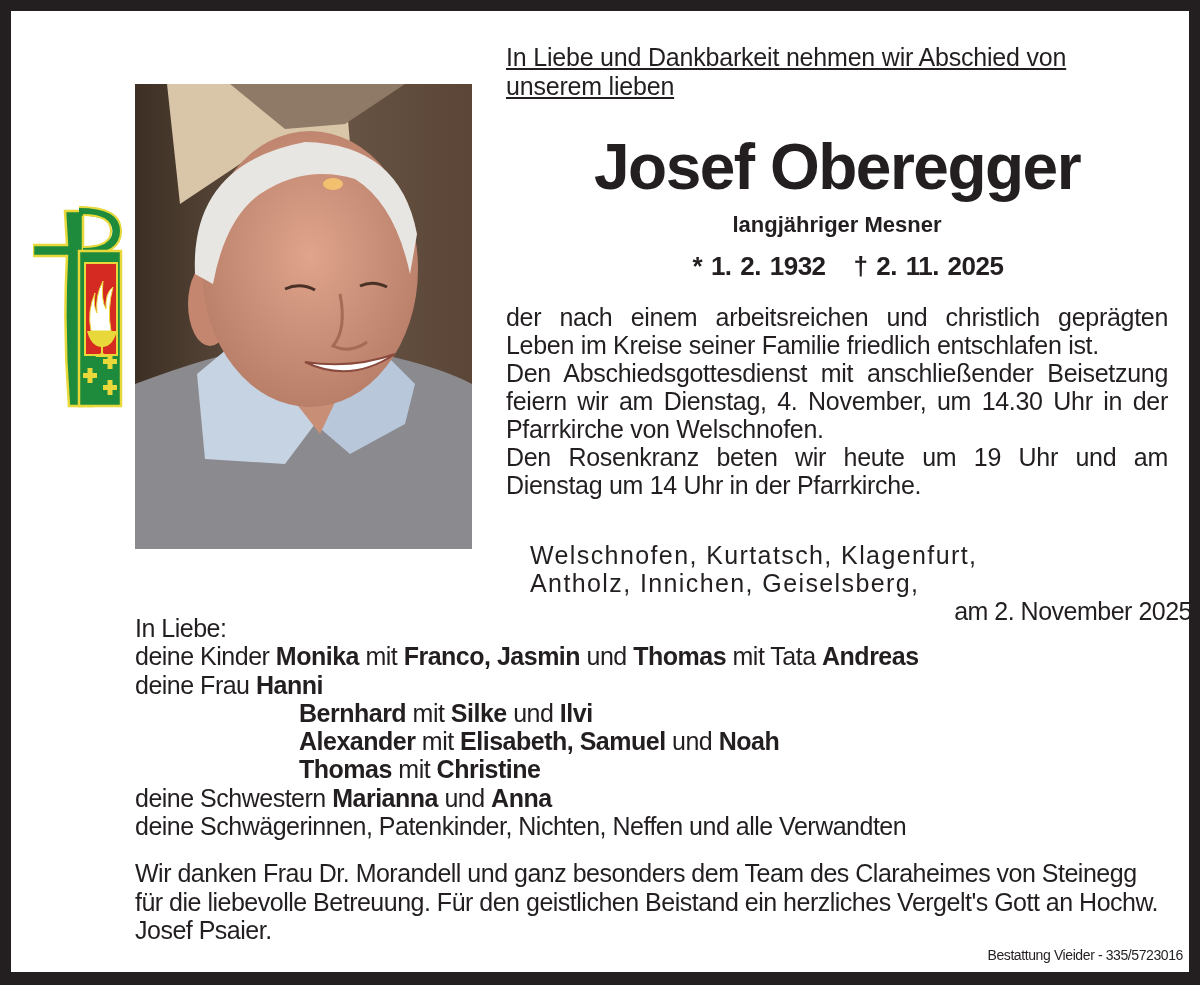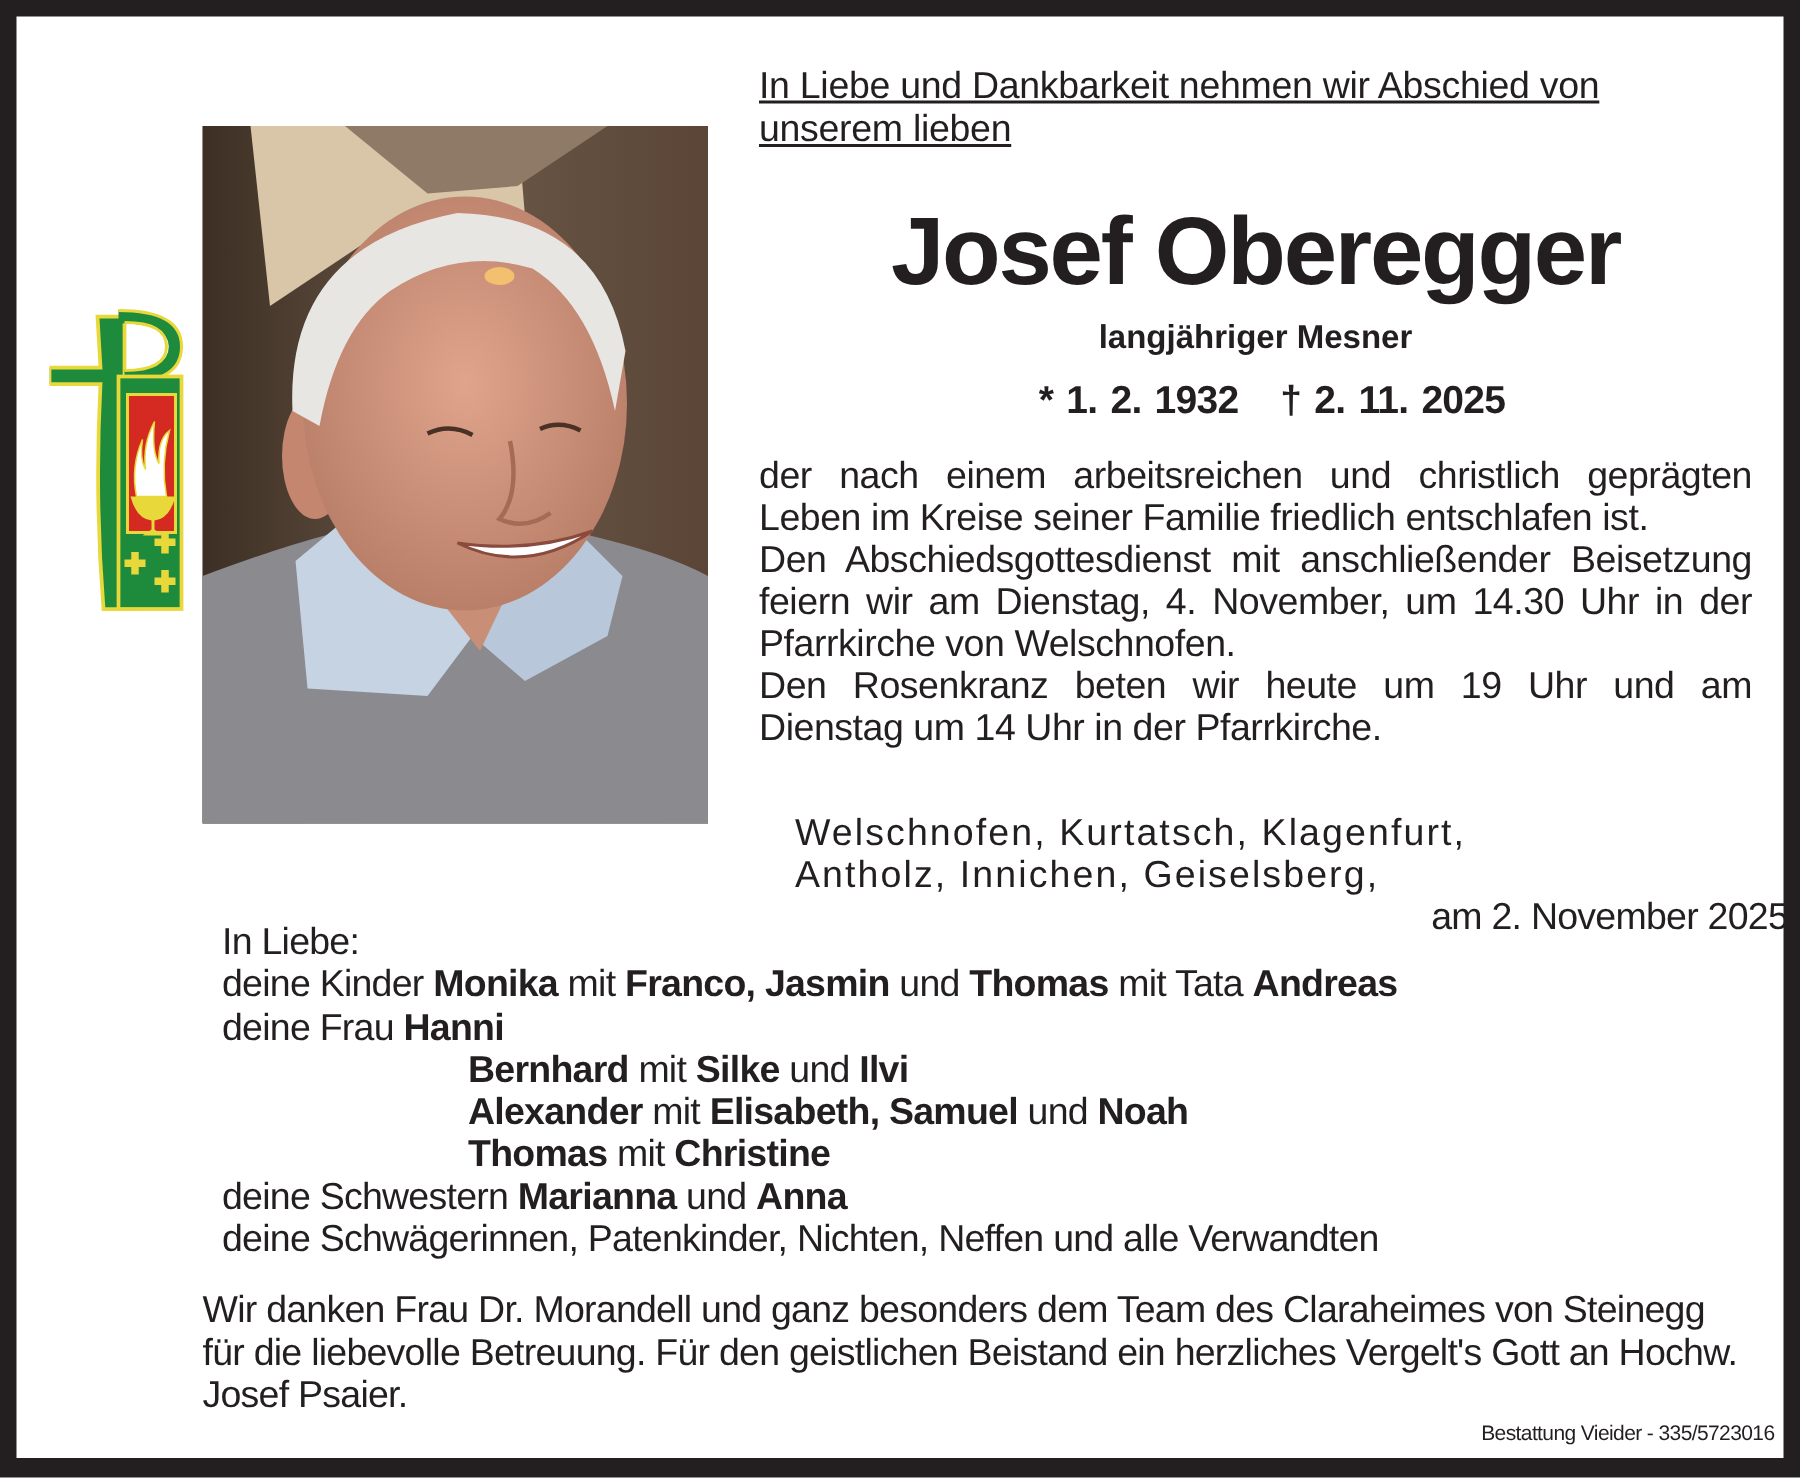--- a/index.html
+++ b/index.html
@@ -69,21 +69,21 @@
       letter-spacing: 1.4px;
       margin-left: 24px;
     }
     .place-date { letter-spacing: -0.5px; text-align: right; }
 
     .family {
       left: 124px; top: 603px; width: 1040px;
       font-size: 25px; line-height: 28.3px;
       letter-spacing: -0.5px;
     }
-    .family .row { white-space: nowrap; margin-left: 13px; }
+    .family .row { white-space: nowrap; }
     .family .indent { padding-left: 164px; }
     .family b { font-weight: bold; }
 
     .thanks {
       left: 124px; top: 848px; width: 1033px;
       font-size: 25px; line-height: 28.5px;
       letter-spacing: -0.5px;
     }
     .footer {
       right: 6px; top: 935px;

